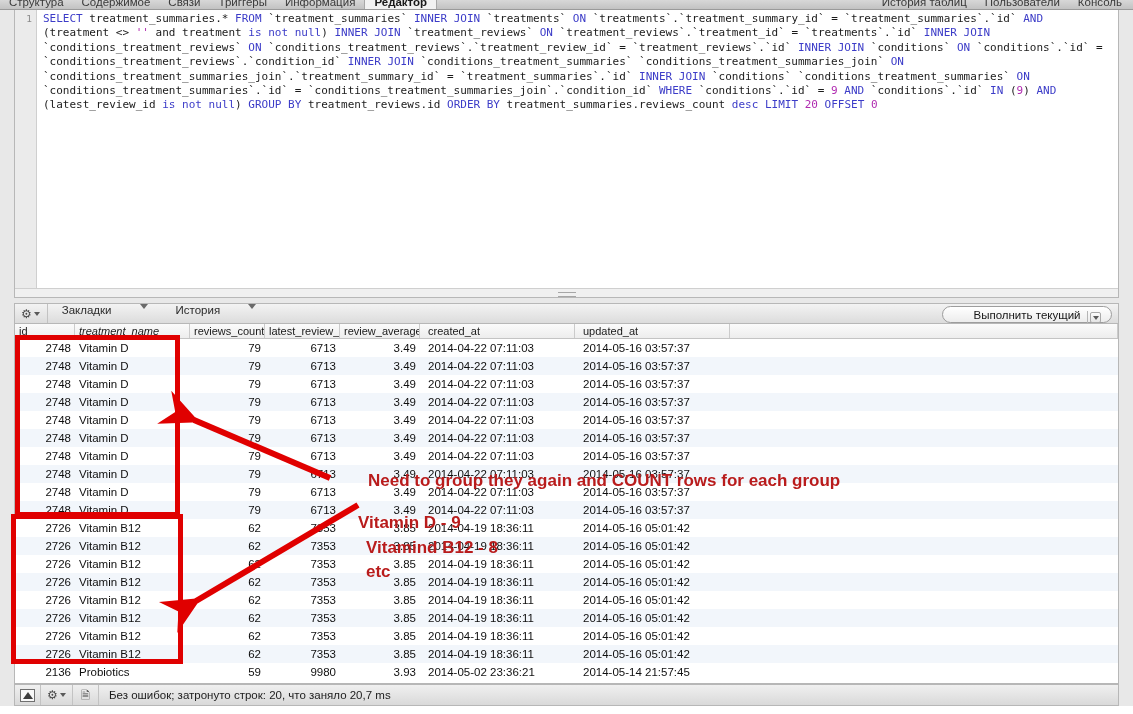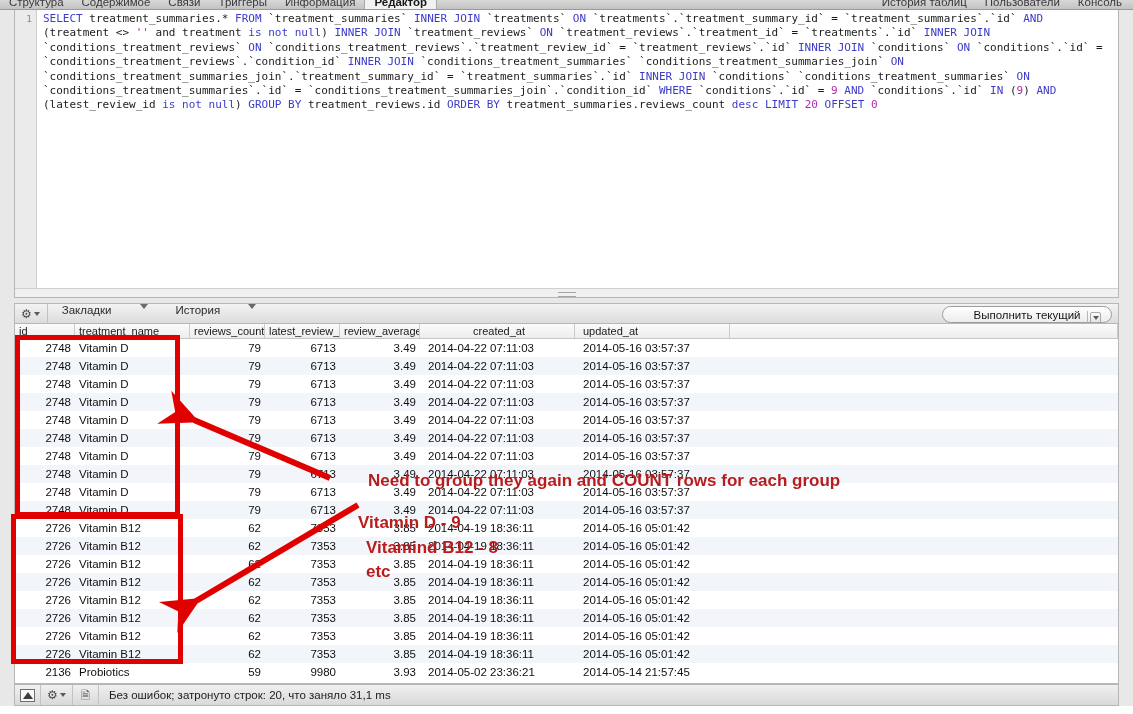--- a/index.html
+++ b/index.html
@@ -201,25 +201,25 @@
   .w-name { width: 115px; }
   .w-rc   { width: 75px; }
   .w-lr   { width: 75px; }
   .w-ra   { width: 80px; }
   .w-ca   { width: 155px; padding-left: 8px !important; }
   .w-ua   { width: 155px; padding-left: 8px !important; }
   .w-rest { flex: 1; }
 
   
   .hc.w-id   { width: 60px; }
-  .hc.w-name { width: 115px; }
+  .hc.w-name { width: 115px; font-style: italic; }
   .hc.w-rc   { width: 75px; }
   .hc.w-lr   { width: 75px; }
   .hc.w-ra   { width: 80px; }
-  .hc.w-ca   { width: 155px; text-align: center; }
+  .hc.w-ca   { width: 155px; }
   .hc.w-ua   { width: 155px; }
 
   
   .statusbar {
     position: absolute; left: 14px; top: 684px;
     width: 1105px; height: 22px;
     background: linear-gradient(to bottom, #f0f0f0 0%, #d9d9d9 100%);
     border: 1px solid #b7b7b7;
     display: flex; align-items: center;
     font-size: 11.5px; color: #1c1c1c;
@@ -534,21 +534,21 @@
         <span class="tri-up"></span>
       </span>
     </div>
     <div class="sb-btn w-gear">
       <span class="gear-glyph">⚙</span>
       <span class="caret-mini" style="margin-left:2px;"></span>
     </div>
     <div class="sb-btn">
       <span class="docs-glyph">🗎</span>
     </div>
-    <div class="sb-text">Без ошибок; затронуто строк: 20, что заняло 31,1 ms</div>
+    <div class="sb-text">Без ошибок; затронуто строк: 20, что заняло 20,7 ms</div>
   </div>
 
   <div class="anno-layer">
 
     <div class="anno-box" style="left:15px; top:335px; width:165px; height:182px;"></div>
 
     <div class="anno-box" style="left:11px; top:514px; width:172px; height:150px;"></div>
 
     <svg width="1133" height="714" style="position:absolute;left:0;top:0;">
       <defs>

